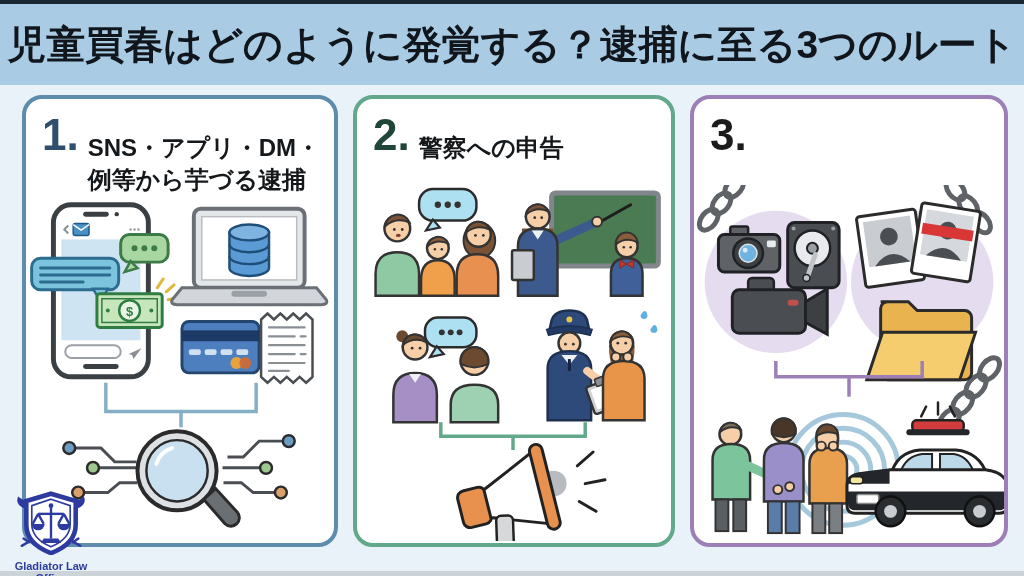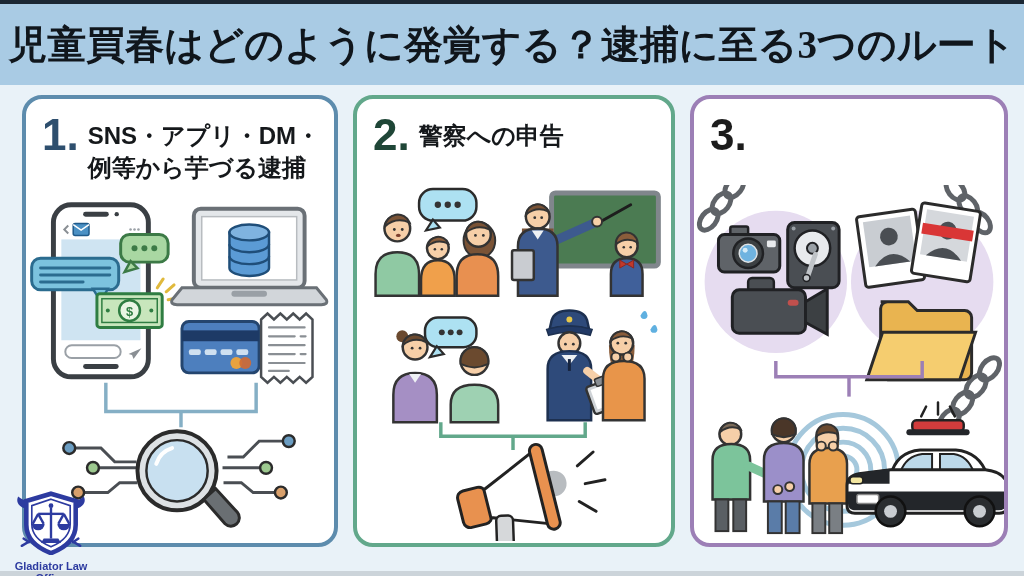--- a/index.html
+++ b/index.html
@@ -5,39 +5,39 @@
   html,body{margin:0;padding:0;}
   body{
     width:1024px;height:576px;position:relative;overflow:hidden;
     background:#e9f2f8;
     font-family:"Liberation Sans","DejaVu Sans",sans-serif;
   }
   .top-strip{position:absolute;top:0;left:0;width:1024px;height:4px;background:#1b2733;}
   .bottom-strip{position:absolute;bottom:0;left:0;width:1024px;height:5px;background:#ccd4da;}
   .header{
     position:absolute;top:4px;left:0;width:1024px;height:81px;background:#a9cbe4;
-    display:flex;align-items:center;justify-content:center;font-family:Liberation Serif, serif;
+    display:flex;align-items:center;justify-content:center;
   }
   .header h1{
     margin:0;font-size:39px;font-weight:900;color:#10161c;letter-spacing:0;
     white-space:nowrap;
   }
   .panel{
     position:absolute;top:95px;height:452px;background:#ffffff;
     border:4px solid #888;border-radius:20px;box-sizing:border-box;
   }
   .panel--one{left:22px;width:316px;border-color:#5d8cad;}
   .panel--two{left:353px;width:322px;border-color:#62a88b;}
   .panel--three{left:690px;width:318px;border-color:#9c7fb6;}
   .panel-head{display:flex;align-items:flex-start;padding:13px 8px 0 16px;}
   .panel-num{font-size:44px;font-weight:900;line-height:1.05;margin-right:9px;}
   .panel--one .panel-num{color:#2e4f6e;}
   .panel--two .panel-num{color:#1f4637;}
   .panel--three .panel-num{color:#1c1c1c;}
-  .panel-title{font-size:24px;font-weight:800;color:#15181b;line-height:1.32;margin-top:8px;}
+  .panel-title{font-size:24px;font-weight:800;color:#15181b;line-height:1.32;margin-top:20px;}
   .illus{position:absolute;left:0;right:0;top:86px;bottom:2px;}
   .illus svg{width:100%;height:100%;display:block;}
   .logo{
     position:absolute;left:5px;top:491px;width:92px;z-index:5;text-align:center;
   }
   .logo-text{font-size:11px;font-weight:700;color:#2d3ba0;margin-top:1px;}
 </style>
 </head>
 <body>
 

